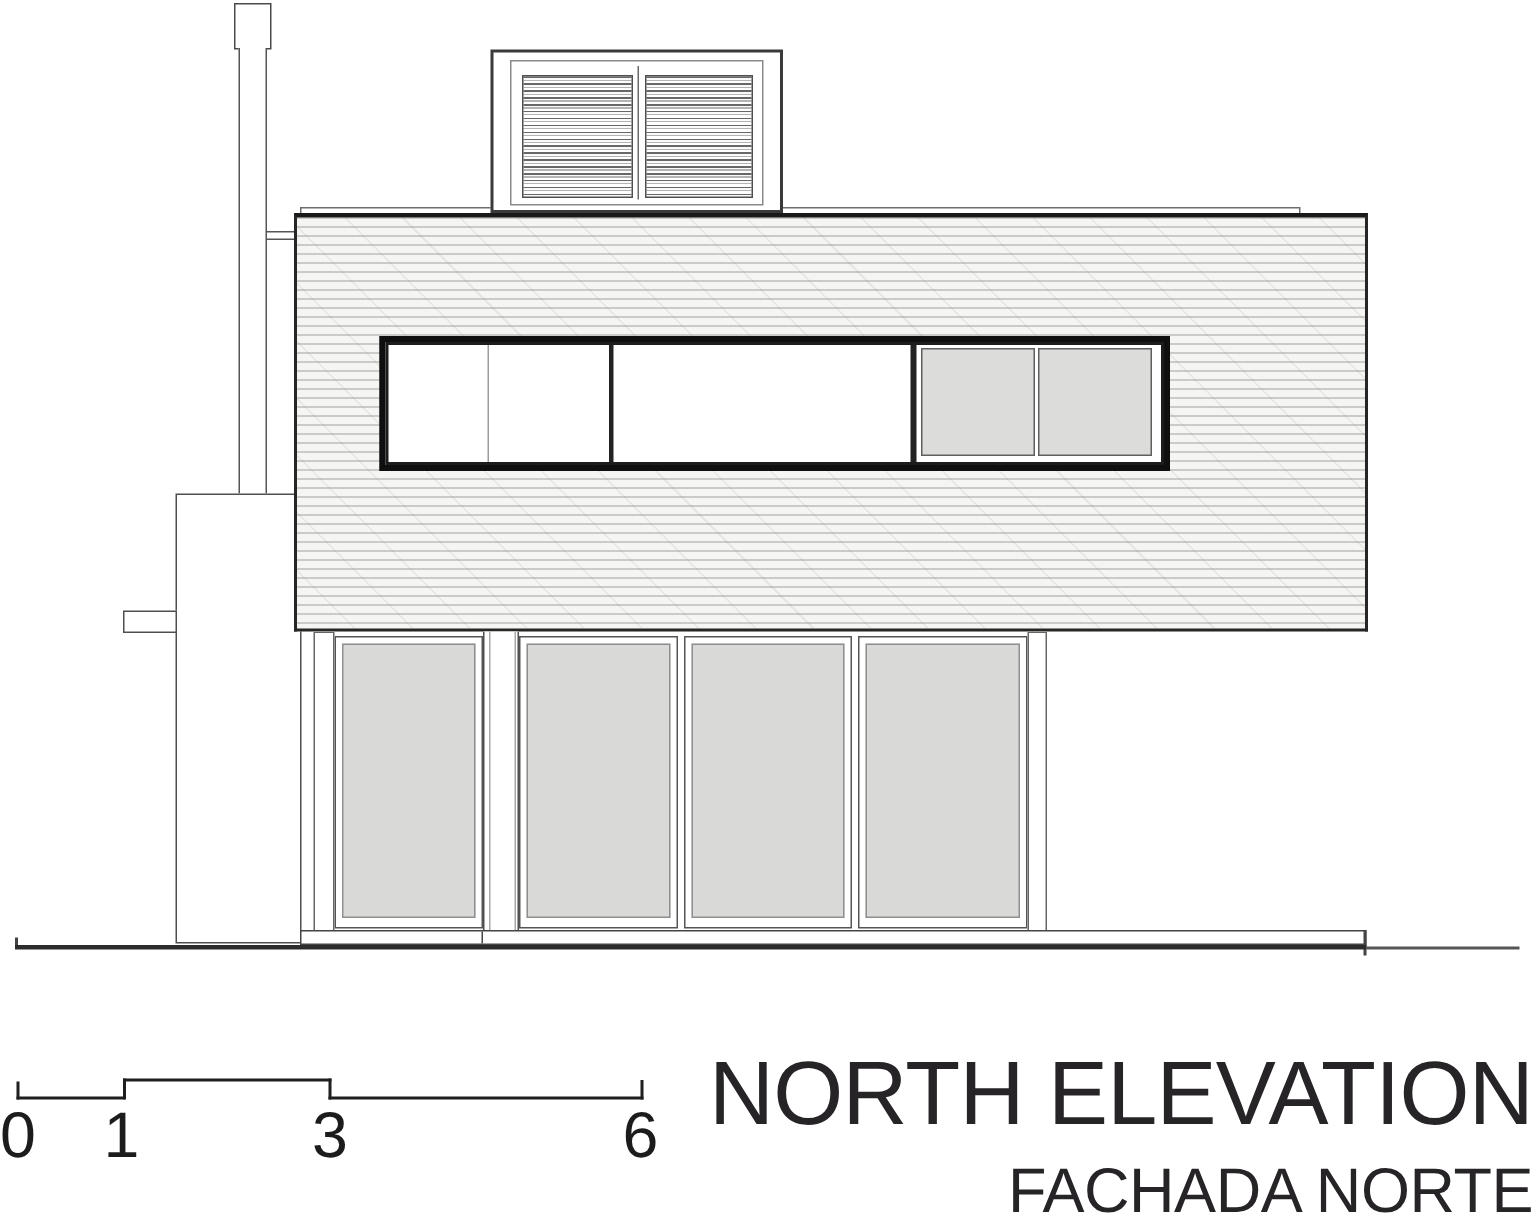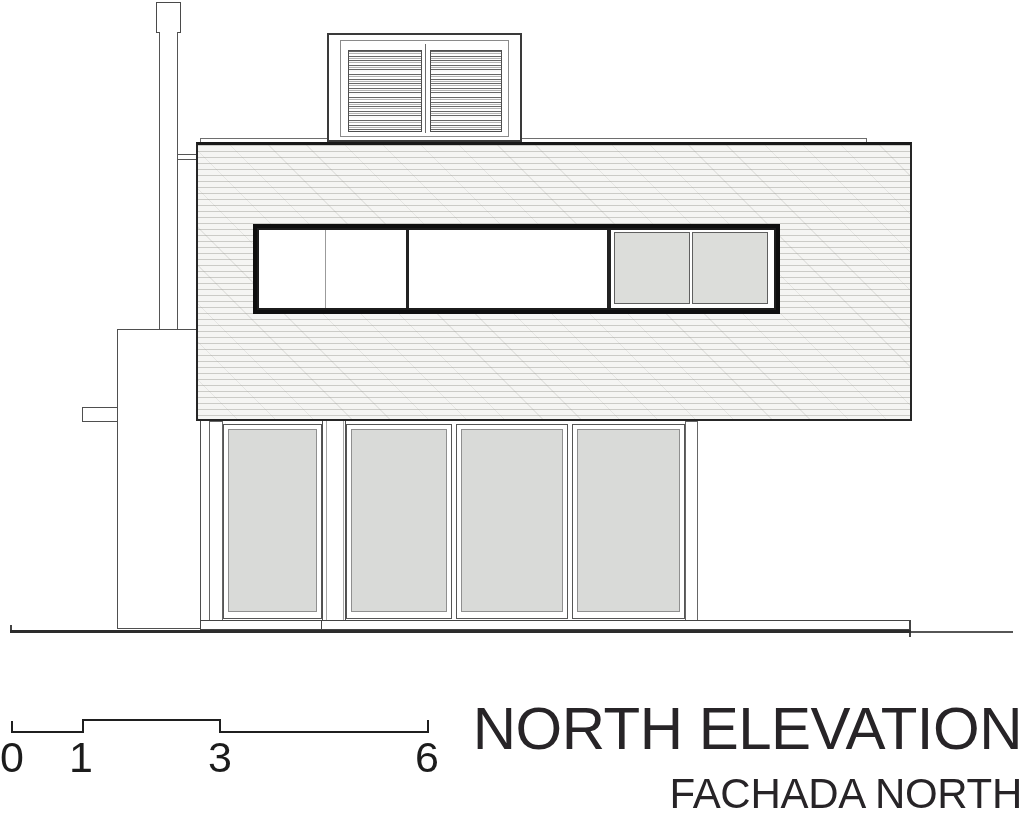--- a/index.html
+++ b/index.html
@@ -149,15 +149,15 @@
   <div class="sb-line sb-tick-l"></div>
   <div class="sb-line sb-step-a"></div>
   <div class="sb-line sb-step-b"></div>
   <div class="sb-line sb-tick-r"></div>
   <div class="sb-label sb-0">0</div>
   <div class="sb-label sb-1">1</div>
   <div class="sb-label sb-3">3</div>
   <div class="sb-label sb-6">6</div>
 
   <div class="main-title">NORTH ELEVATION</div>
-  <div class="sub-title">FACHADA NORTH</div>
+  <div class="sub-title">FACHADA NORTE</div>
 
 </div>
 
 </body></html>

